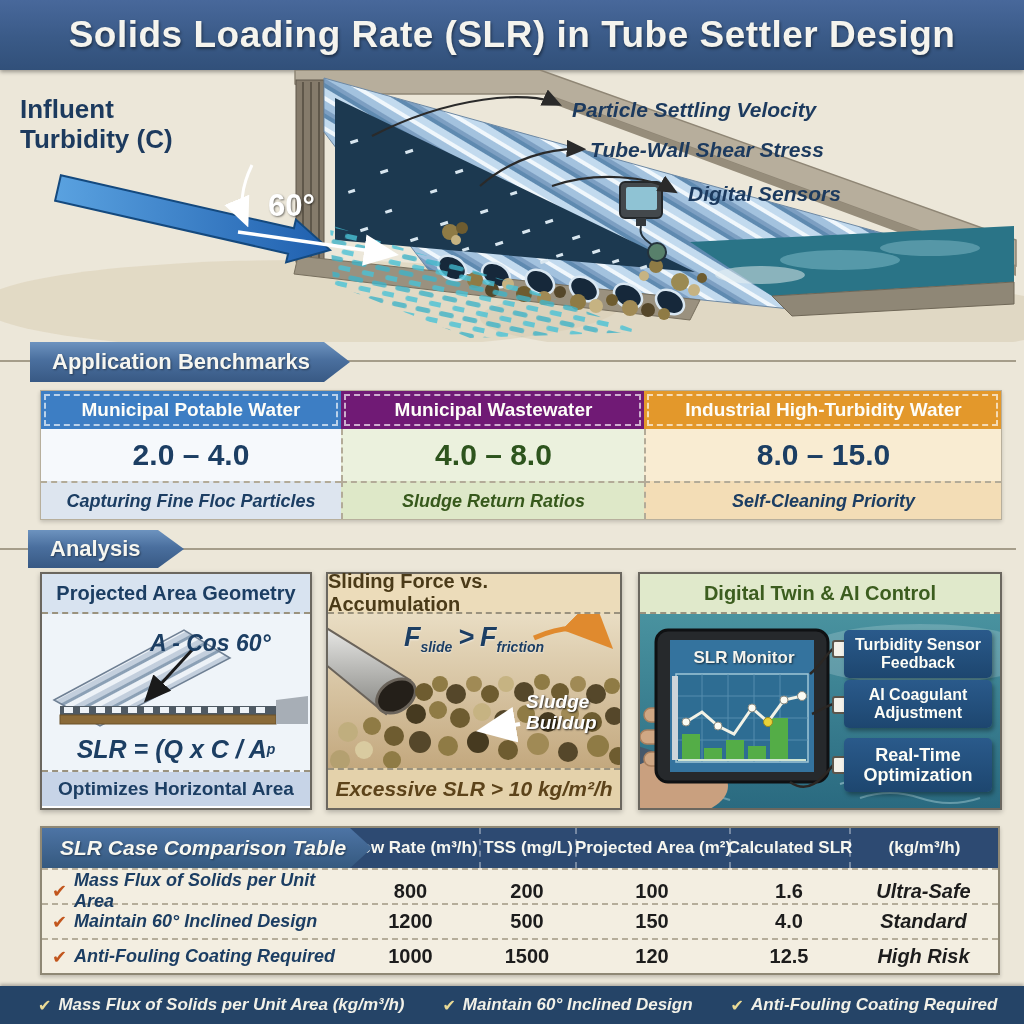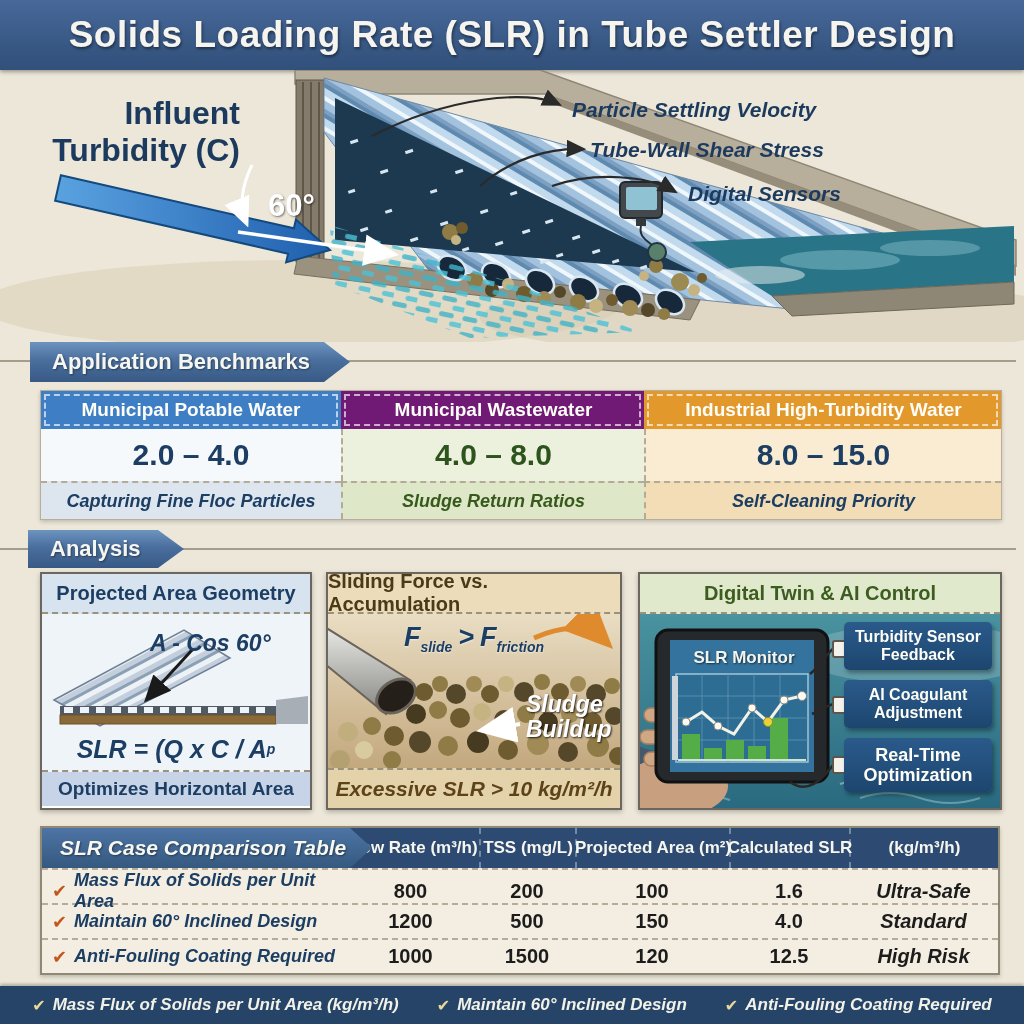--- a/index.html
+++ b/index.html
@@ -9,22 +9,22 @@
   .header{position:absolute;left:0;top:0;width:1024px;height:70px;
           background:linear-gradient(180deg,#48689b 0%,#3a5a87 55%,#31507a 100%);
           display:flex;align-items:center;justify-content:center;
           box-shadow:0 2px 4px rgba(0,0,0,.35);}
   .header .title{color:#f5f4ee;font-size:37px;font-weight:bold;letter-spacing:.5px;
           text-shadow:1px 2px 3px rgba(0,0,0,.45);}
   
   .illus{position:absolute;left:0;top:70px;width:1024px;height:272px;}
   .illus svg{position:absolute;left:0;top:0;}
   .ill-label{position:absolute;color:#1c3a5e;font-weight:bold;font-style:italic;font-size:21px;white-space:nowrap;}
-  .influent{position:absolute;left:20px;top:25px;width:220px;text-align:right;color:#1c3a5e;
-            font-weight:bold;font-size:32px;font-style:normal;line-height:1.15;}
+  .influent{position:absolute;left:20px;top:25px;width:220px;text-align:left;color:#1c3a5e;
+            font-weight:bold;font-size:26px;font-style:normal;line-height:1.15;}
   .angle{position:absolute;left:268px;top:118px;color:#ffffff;font-weight:bold;font-size:31px;
          text-shadow:1px 1px 2px rgba(0,0,0,.5);}
   
   .section-line{position:absolute;height:2px;background:#a59d8a;left:0;width:1016px;}
   .ribbon{position:absolute;height:40px;background:linear-gradient(180deg,#6d93bf 0%,#4a6f9e 45%,#385984 100%);
           clip-path:polygon(0 0,calc(100% - 26px) 0,100% 50%,calc(100% - 26px) 100%,0 100%);
           display:flex;align-items:center;padding-left:22px;box-sizing:border-box;}
   .ribbon span{color:#f6f6f0;font-weight:bold;font-size:22px;text-shadow:1px 1px 2px rgba(0,0,0,.4);padding-right:40px;}
   
   .bench{position:absolute;left:40px;top:390px;width:960px;border:1px solid #b7af9c;
@@ -54,32 +54,32 @@
   .geom-formula sub{font-size:14px;}
   .p-foot{height:34px;display:flex;align-items:center;justify-content:center;font-weight:bold;font-size:19px;}
   .p1 .p-foot{background:#c7d4e7;color:#1c3e63;}
   .p2{left:326px;width:296px;}
   .p2 .p-title{background:#ecdcba;color:#4a3a18;}
   .p2-body{position:relative;height:154px;}
   .force-formula{position:absolute;left:0;top:8px;width:100%;text-align:center;color:#1c3e63;
                  font-weight:bold;font-style:italic;font-size:27px;text-shadow:0 1px 2px rgba(255,255,255,.6);}
   .force-formula sub{font-size:14px;}
   .force-formula .op{padding:0 6px;}
-  .sludge-label{position:absolute;left:198px;top:78px;color:#ffffff;font-weight:bold;font-style:italic;font-size:23px;
+  .sludge-label{position:absolute;left:198px;top:78px;color:#ffffff;font-weight:bold;font-style:italic;font-size:19px;
                 line-height:1.1;text-shadow:1px 1px 2px rgba(0,0,0,.8);}
   .p2 .p-foot{height:40px;background:#e4d2ab;color:#5c431a;font-style:italic;font-size:21px;border-top:2px dashed #9a927e;box-sizing:border-box;}
   .p3{left:638px;width:364px;}
   .p3 .p-title{background:#e0e9cb;color:#3c5d1f;}
   .p3-body{position:relative;height:194px;overflow:hidden;}
   .monitor-title{position:absolute;left:36px;top:34px;width:136px;text-align:center;color:#f4f4ee;
                  font-weight:bold;font-size:17px;text-shadow:1px 1px 2px rgba(0,0,0,.6);}
   .callout{position:absolute;left:204px;width:148px;background:linear-gradient(180deg,#2a5a8b,#1d466f);
            border-radius:5px;display:flex;align-items:center;justify-content:center;text-align:center;
            color:#fdfdf6;font-weight:bold;line-height:1.12;box-shadow:2px 3px 4px rgba(0,0,0,.35);}
-  .c1{top:8px;height:48px;font-size:16px;}
+  .c1{top:16px;height:48px;font-size:16px;}
   .c2{top:66px;height:48px;font-size:16px;}
   .c3{top:124px;height:54px;font-size:18px;}
   .csq{position:absolute;left:192px;width:14px;height:14px;background:#f4f2ea;border:2px solid #5c564c;border-radius:3px;}
   .sq1{top:26px;}.sq2{top:82px;}.sq3{top:142px;}
   
   .slr-table{position:absolute;left:40px;top:826px;width:960px;border:2px solid #8f8875;
              background:#f3eee1;box-shadow:0 2px 4px rgba(0,0,0,.2);box-sizing:border-box;}
   .t-head{position:relative;display:grid;grid-template-columns:300px 137px 96px 154px 120px 149px;height:40px;
           background:#2d4a72;}
   .t-head .hcell{display:flex;align-items:center;justify-content:center;color:#f6f6ef;font-weight:bold;font-size:17px;
@@ -95,21 +95,21 @@
   .t-row .cell{display:flex;align-items:center;justify-content:center;font-weight:bold;font-size:20px;color:#1c1c1c;}
   .t-row .lcell{justify-content:flex-start;padding-left:10px;color:#1c3e63;font-style:italic;font-size:18px;}
   .check{color:#c2561d;font-style:normal;margin-right:7px;font-size:18px;}
   .check::before{content:"✔";}
   .status{font-style:italic;font-size:19px;}
   .st-red{color:#a63117;}
   .st-dark{color:#222222;}
   .st-risk{color:#b3321c;}
   
   .footer-bar{position:absolute;left:0;top:986px;width:1024px;height:38px;background:#254467;
-              display:flex;align-items:center;justify-content:center;gap:38px;box-shadow:0 -2px 3px rgba(0,0,0,.25);}
+              display:flex;align-items:center;justify-content:flex-start;gap:38px;box-shadow:0 -2px 3px rgba(0,0,0,.25);}
   .f-item{display:flex;align-items:center;color:#f2f1e8;font-weight:bold;font-style:italic;font-size:17px;white-space:nowrap;}
   .fcheck{color:#e9da96;font-style:normal;margin-right:7px;font-size:16px;}
   .fcheck::before{content:"✔";}
   .fline{width:58px;height:2px;background:#6d86a6;}
 </style>
 </head>
 <body>
 
 <div class="canvas">
 

